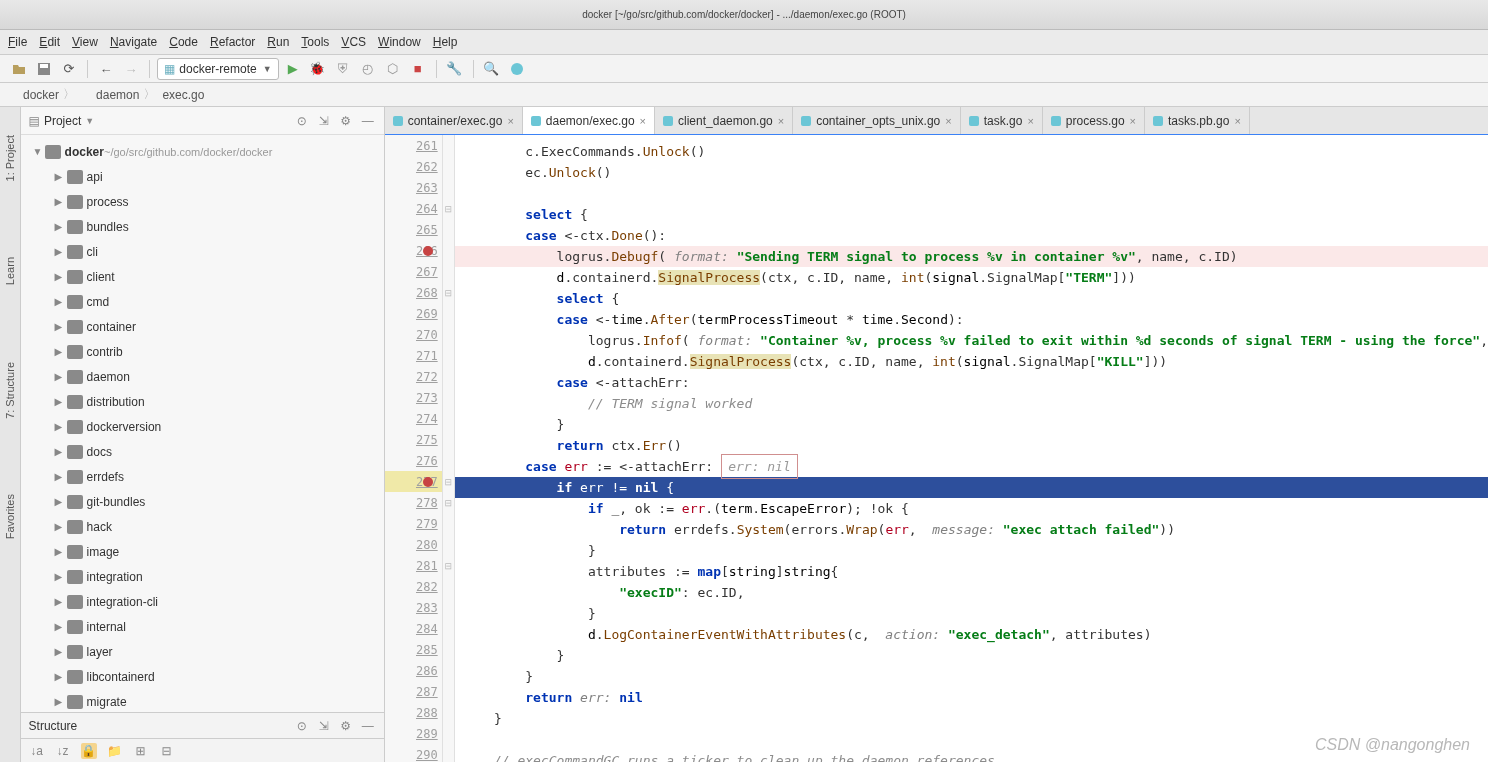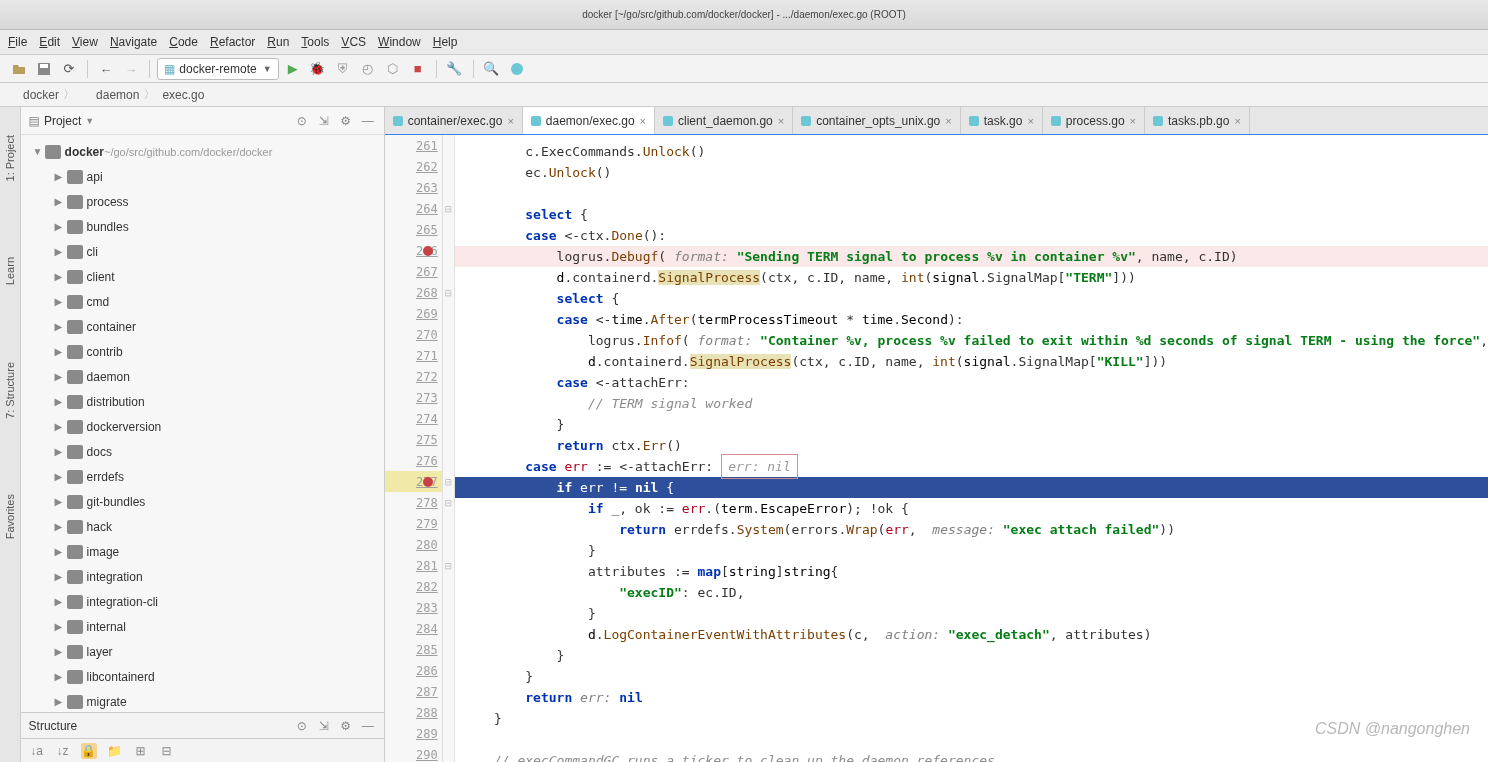--- a/index.html
+++ b/index.html
@@ -53,21 +53,21 @@
 .str { color: #067d17; font-weight: bold; }
 .cmt { color: #8c8c8c; font-style: italic; }
 .type { color: #000; }
 .hl-y { background: #e8e3b6; }
 .param { color: #808080; font-style: italic; }
 .err-ref { color: #b00020; }
 .inline-hint { border: 1px solid #d08f8f; padding: 4px 6px; margin-left: 8px; font-style: italic; color: #999; }
 .structure-bar { height: 26px; border-top: 1px solid #ccc; background: #f3f3f3; display: flex; align-items: center; padding: 0 8px; font-size: 12px; }
 .structure-bar .sb-right { margin-left: auto; display: flex; gap: 6px; }
 .tool-row { height: 24px; border-top: 1px solid #ccc; background: #f3f3f3; display: flex; align-items: center; padding: 0 8px; gap: 10px; }
-.watermark { position: absolute; right: 18px; bottom: 24px; color: #b8b8b8; font-size: 16px; font-style: italic; pointer-events: none; }
+.watermark { position: absolute; right: 18px; bottom: 8px; color: #b8b8b8; font-size: 16px; font-style: italic; pointer-events: none; }
 svg { display: block; }
 </style>
 </head>
 <body>
 
 <div class="title-bar">
   <span>docker [~/go/src/github.com/docker/docker] - .../daemon/exec.go (ROOT)</span>
 </div>
 
 <div class="menu-bar" id="menu-bar">

